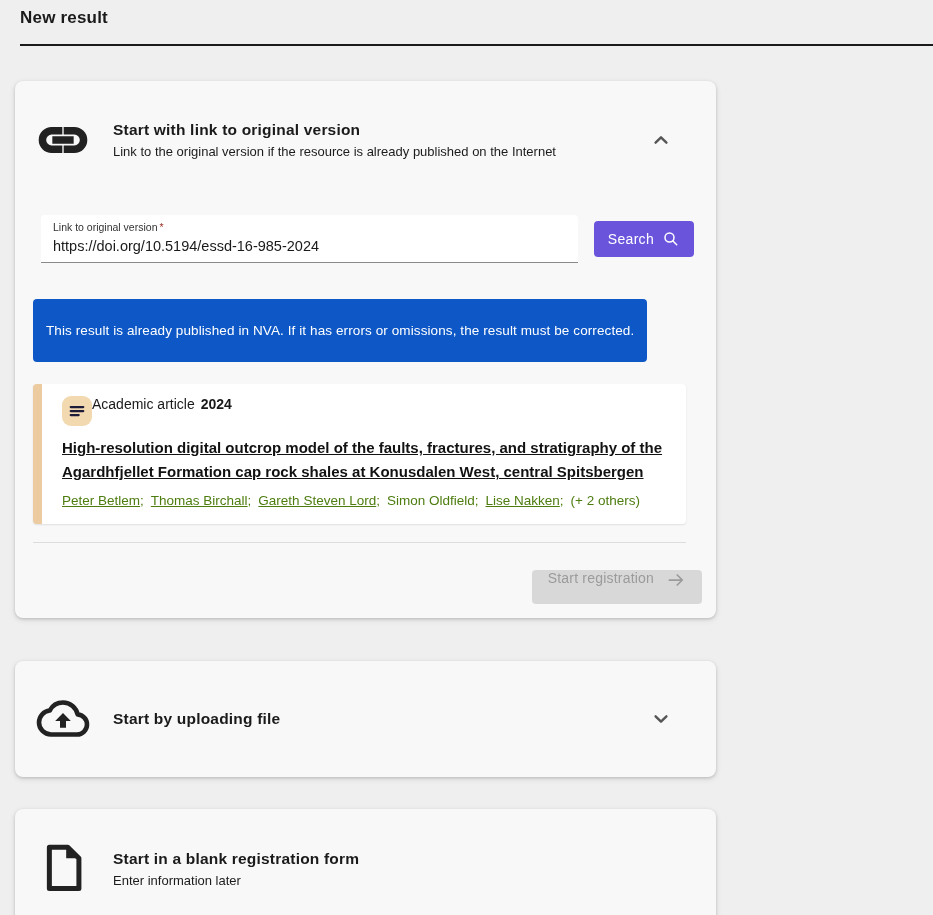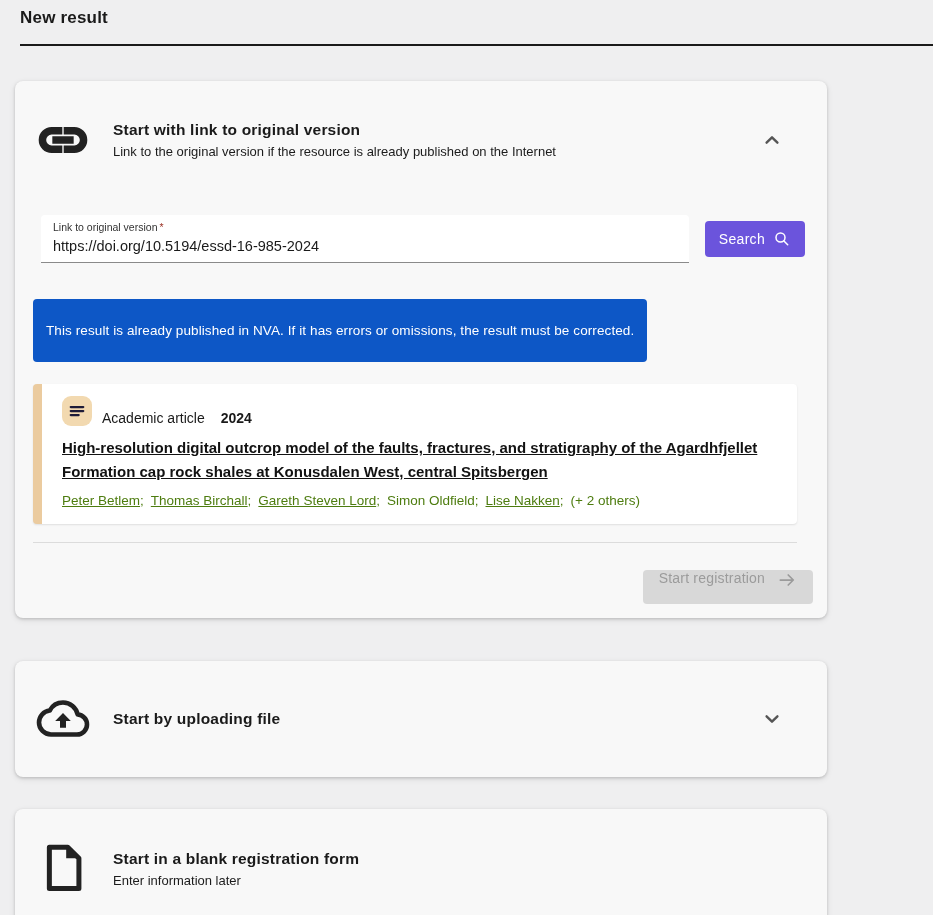--- a/index.html
+++ b/index.html
@@ -15,21 +15,21 @@
     background:#efeff0;
     font-family:"Liberation Sans", sans-serif;
     color:#1a1a1a;
   }
   
   .page-header{margin-left:20px;padding-top:8px;border-bottom:2px solid #1a1a1a}
   .page-header h1{font-size:17px;font-weight:bold;letter-spacing:.2px;padding-bottom:16px}
   
   .card{
     background:#f8f8f8;
-    width:812px;
+    width:701px;
     margin-left:15px;
     border-radius:8px;
     box-shadow:0 1px 3px rgba(0,0,0,.16),0 2px 6px rgba(0,0,0,.10);
   }
   .card-1{margin-top:35px;padding-bottom:14px}
   .card-2{margin-top:43px}
   .card-3{margin-top:32px}
   .card-header{
     display:flex;align-items:center;
     padding:40px 24px 28px 20px;
@@ -65,21 +65,21 @@
     background:var(--info-banner-blue,#0D57C6);color:#fff;
     font-size:13.5px;padding:24px 13px;border-radius:4px;letter-spacing:.1px;
   }
   
   .result{
     margin:22px 30px 0 18px;background:#fff;border-radius:4px;
     border-left:9px solid var(--result-accent-tan,#EBCB9F);
     box-shadow:0 1px 2px rgba(0,0,0,.10);
     padding:12px 14px 16px 20px;cursor:pointer;
   }
-  .type-row{display:flex;align-items:flex-end;gap:10px}
+  .type-row{display:flex;align-items:flex-start;}
   .type-icon{
     width:30px;height:30px;border-radius:9px;background:var(--result-icon-bg-tan,#F2D9B0);
     display:flex;align-items:center;justify-content:center;
   }
   .type-label{font-size:14px}
   .type-year{font-size:14px;font-weight:bold;margin-left:6px}
   .result-title{
     display:block;margin-top:10px;max-width:805px;
     font-size:15px;font-weight:bold;line-height:24px;color:#121212;
     text-decoration:underline;cursor:pointer;

